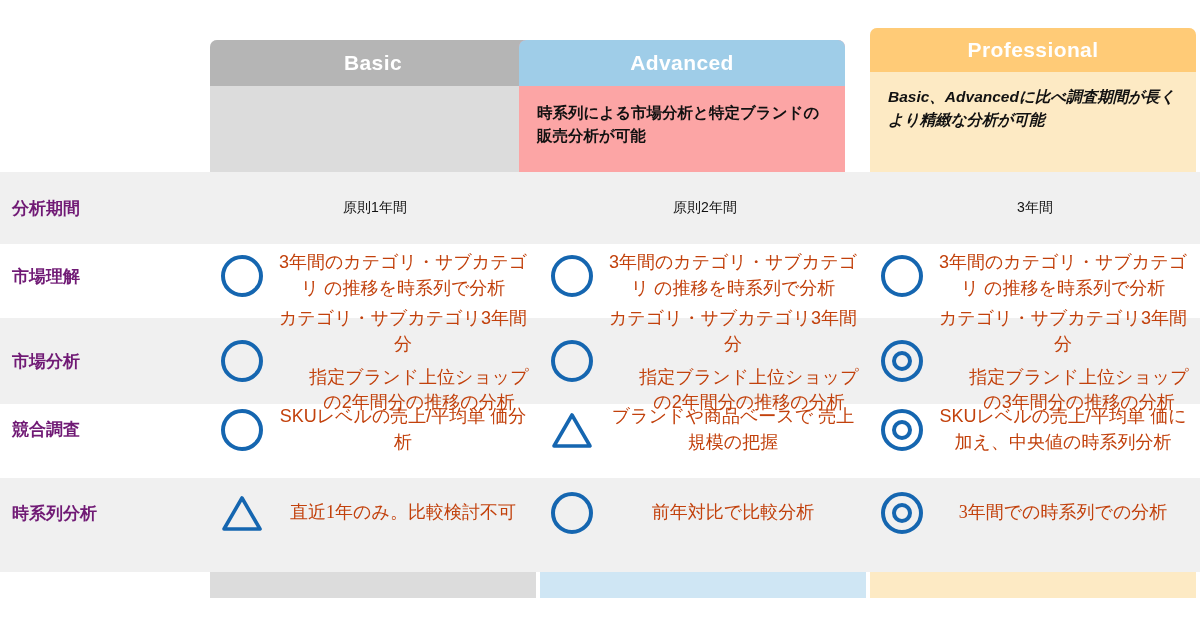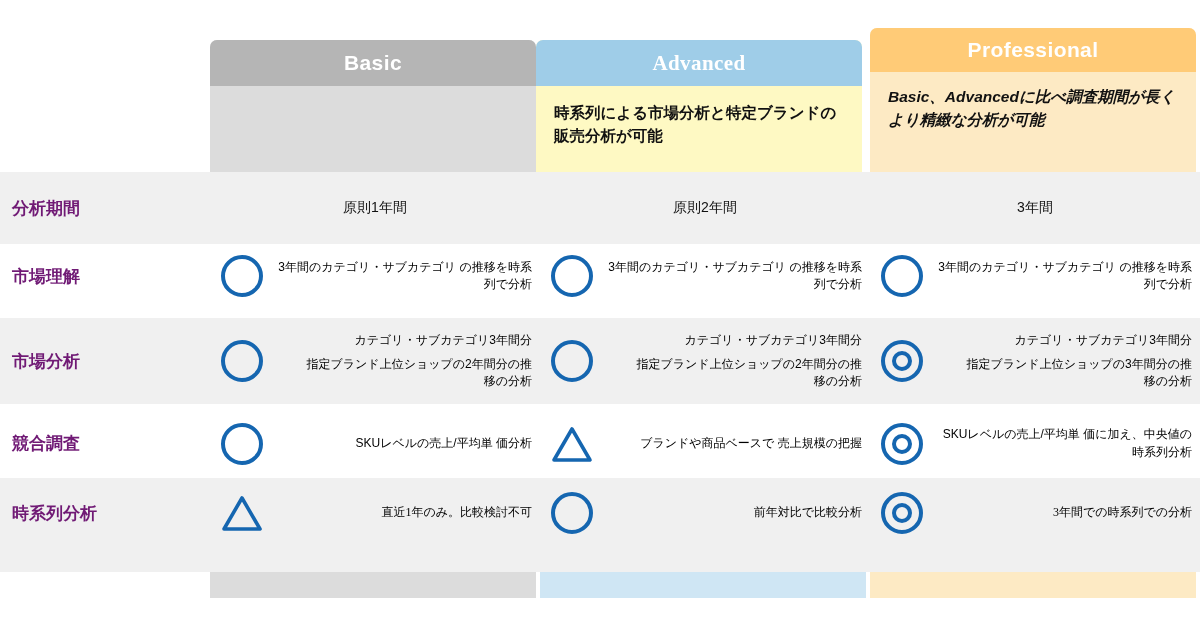--- a/index.html
+++ b/index.html
@@ -64,21 +64,21 @@
     line-height: 1.48;
     color: #111111;
   }
   .plan-card.featured .plan-desc {
     padding-top: 14px;
     font-style: italic;
   }
 
   #card-basic        { left: 210px; background: #dcdcdc; }
   #card-basic .plan-title { background: #b5b5b5; }
-  #card-advanced     { left: 536px; background: #fef9c3; font-family: Liberation Serif, serif; }
+  #card-advanced     { left: 519px; background: #fca5a5; }
   #card-advanced .plan-title { background: #9fcde8; }
   #card-professional { left: 870px; background: #fdeac4; }
   #card-professional .plan-title { background: #ffcb77; }
 
   
   .foot-bar {
     position: absolute;
     top: 572px;
     width: 326px;
     height: 26px;
@@ -122,24 +122,24 @@
   
   .mark {
     flex: 0 0 64px;
     width: 64px;
     display: flex;
     align-items: center;
     justify-content: center;
   }
   .cell-text {
     flex: 1 1 auto;
-    text-align: right;
-    font-size: 12px;
+    text-align: center;
+    font-size: 18px;
     line-height: 1.42;
-    color: #000000;
+    color: #c2410c;
     padding-right: 8px;
   }
   .cell-text .line2 {
     display: block;
     margin-top: 7px;
     margin-left: 32px;
   }
 
   
   .sym-circle {
@@ -261,21 +261,21 @@
       <div class="mark">
           <div class="sym-dblcircle"></div>
         </div>
       <div class="cell-text">
         <span>カテゴリ・サブカテゴリ3年間分</span>
         <span class="line2">指定ブランド上位ショップの3年間分の推移の分析</span>
       </div>
     </div>
   </div>
 
-  <div class="row" style="top:404px;height:79px;">
+  <div class="row" style="top:390px;height:79px;">
     <div class="row-label">競合調査</div>
 
     <div class="cell">
       <div class="mark">
           <div class="sym-circle"></div>
         </div>
       <div class="cell-text">
         <span>SKUレベルの売上/平均単</span>
         <span>価分析</span>
       </div>

